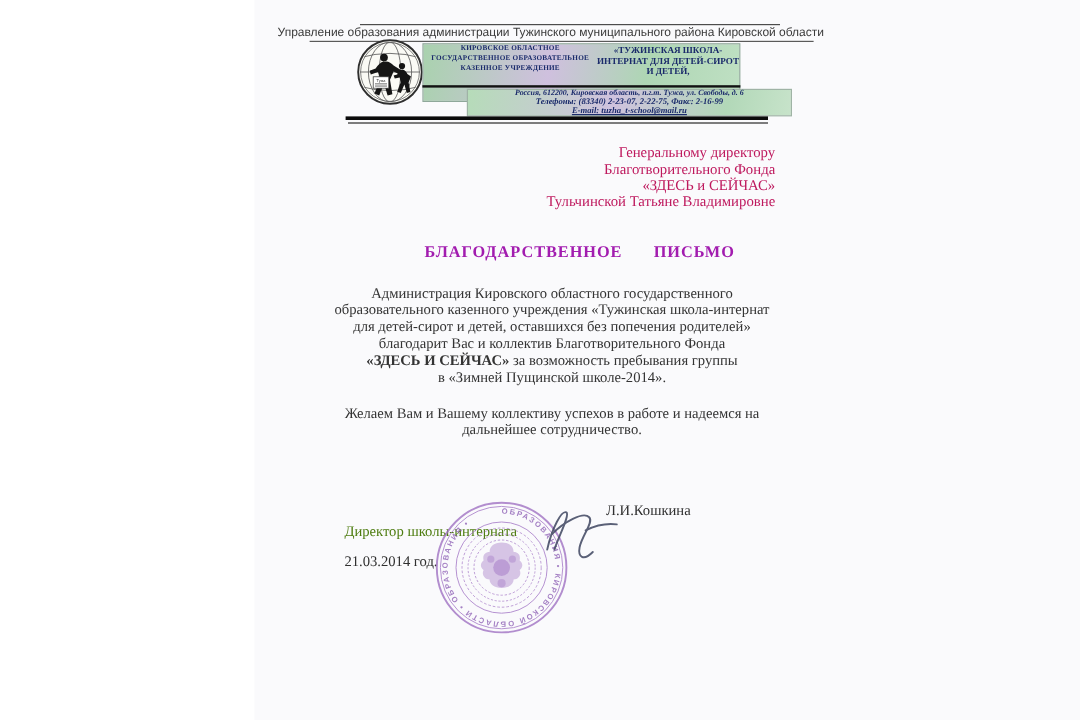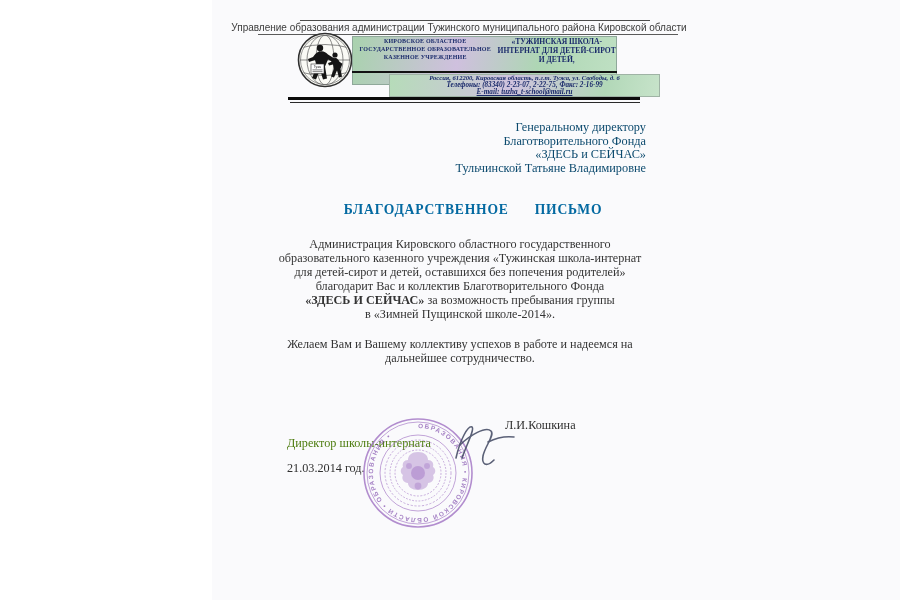--- a/index.html
+++ b/index.html
@@ -32,25 +32,25 @@
           border:1px solid #9fb3a5; display:flex; flex-direction:column; justify-content:center;
           text-align:center; color:#1b2b6b; font-weight:bold; font-style:italic;margin-left:37px; }
   .box2 .c1 { font-size:6.6px; line-height:7.4px; }
   .box2 .c2 { font-size:7.2px; line-height:7.8px; }
   .box2 .c3 { font-size:7.2px; line-height:7.6px;text-decoration:underline; }
   .rule-thick { position:absolute; left:288px; top:97px; width:352px; height:3px; background:#0b0b0b; }
   .rule-thin  { position:absolute; left:290px; top:101.5px; width:350px; height:1px; background:#2a2a2a; }
 
   
   .recipient { position:absolute; left:380px; top:121px; width:266px; text-align:right;
-               font-size:12.3px; line-height:13.6px; color:#0c4a6e; }
+               font-size:12.3px; line-height:13.6px; color:#be185d; }
 
   
-  .title { position:absolute; left:258px; top:202px; width:430px; text-align:center;
-           font-size:13.6px; font-weight:bold; letter-spacing:.8px; color:#0369a1; }
+  .title { position:absolute; left:268px; top:202px; width:430px; text-align:center;
+           font-size:13.6px; font-weight:bold; letter-spacing:.8px; color:#a21caf; }
   .title .w2 { margin-left:26px; }
 
   
   .para { position:absolute; left:240px; width:440px; text-align:center;
           font-size:12.2px; line-height:13.9px; color:#343434; }
   .p1 { top:238px; }
   .p2 { top:338px; }
   .bold { font-weight:bold; }
 
   

